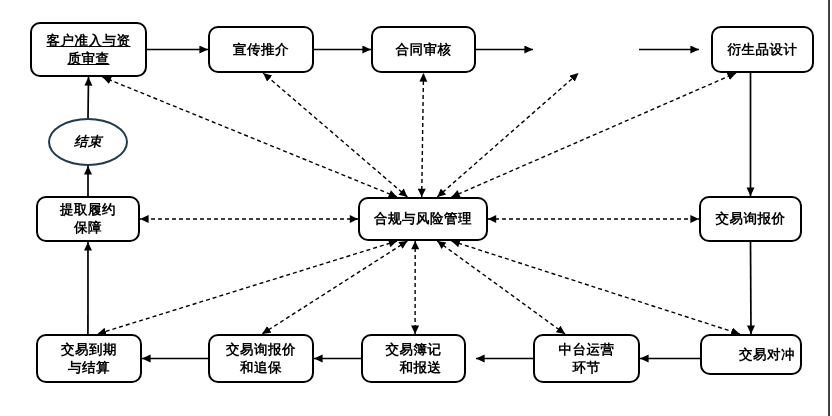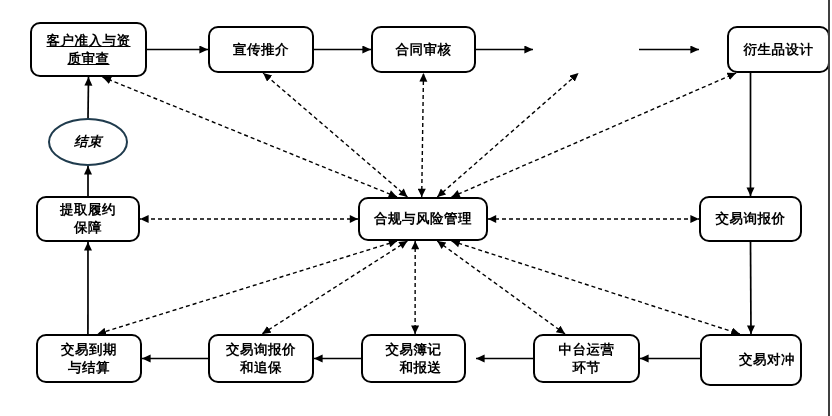--- a/index.html
+++ b/index.html
@@ -89,21 +89,21 @@
   <div class="node" id="n-client_onboarding" style="left: 30px; top: 22px; width: 117px; height: 55px; text-decoration: underline;">
     <span class="label">客户准入与资
 质审查</span>
   </div>
   <div class="node" id="n-marketing" style="left: 208px; top: 26px; width: 106px; height: 47px;">
     <span class="label">宣传推介</span>
   </div>
   <div class="node" id="n-contract_review" style="left: 371px; top: 26px; width: 105px; height: 47px;">
     <span class="label">合同审核</span>
   </div>
-  <div class="node" id="n-derivative_design" style="left: 711px; top: 26px; width: 103px; height: 47px; margin-left: 16px;">
+  <div class="node" id="n-derivative_design" style="left: 711px; top: 26px; width: 103px; height: 47px;">
     <span class="label">衍生品设计</span>
   </div>
   <div class="node ellipse" id="n-end" style="left: 48px; top: 118px; width: 80px; height: 48px;">
     <span class="label">结束</span>
   </div>
   <div class="node" id="n-collateral_claim" style="left: 36px; top: 196px; width: 104px; height: 46px;">
     <span class="label">提取履约
 保障</span>
   </div>
   <div class="node" id="n-compliance_risk" style="left: 358px; top: 197px; width: 130px; height: 44px;">
@@ -121,18 +121,18 @@
 和追保</span>
   </div>
   <div class="node" id="n-trade_booking" style="left: 361px; top: 334px; width: 105px; height: 49px; text-align: right;">
     <span class="label">交易簿记
 和报送</span>
   </div>
   <div class="node" id="n-middle_office" style="left: 533px; top: 334px; width: 107px; height: 49px;">
     <span class="label">中台运营
 环节</span>
   </div>
-  <div class="node" id="n-trade_hedging" style="left: 700px; top: 334px; width: 102px; height: 52px; padding-left: 32px;">
+  <div class="node" id="n-trade_hedging" style="left: 700px; top: 334px; width: 102px; height: 41px; padding-left: 32px;">
     <span class="label">交易对冲</span>
   </div>
 
   <div id="page-right-border"></div>
 </div>
 
 </body></html>

